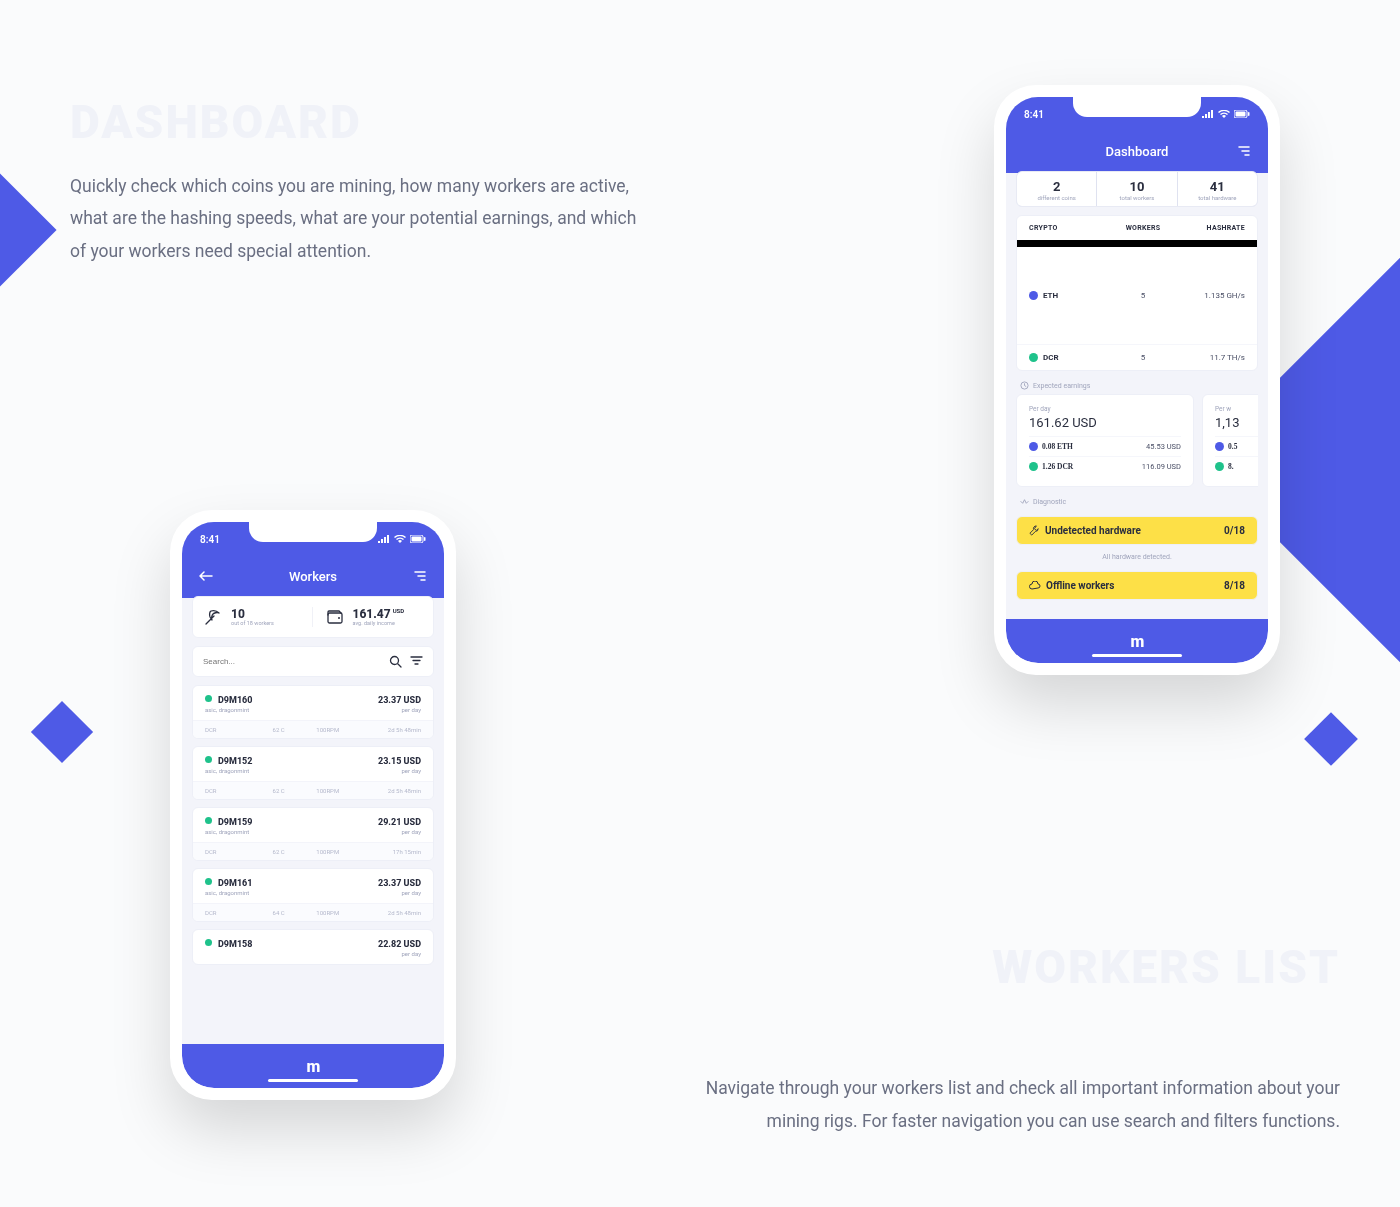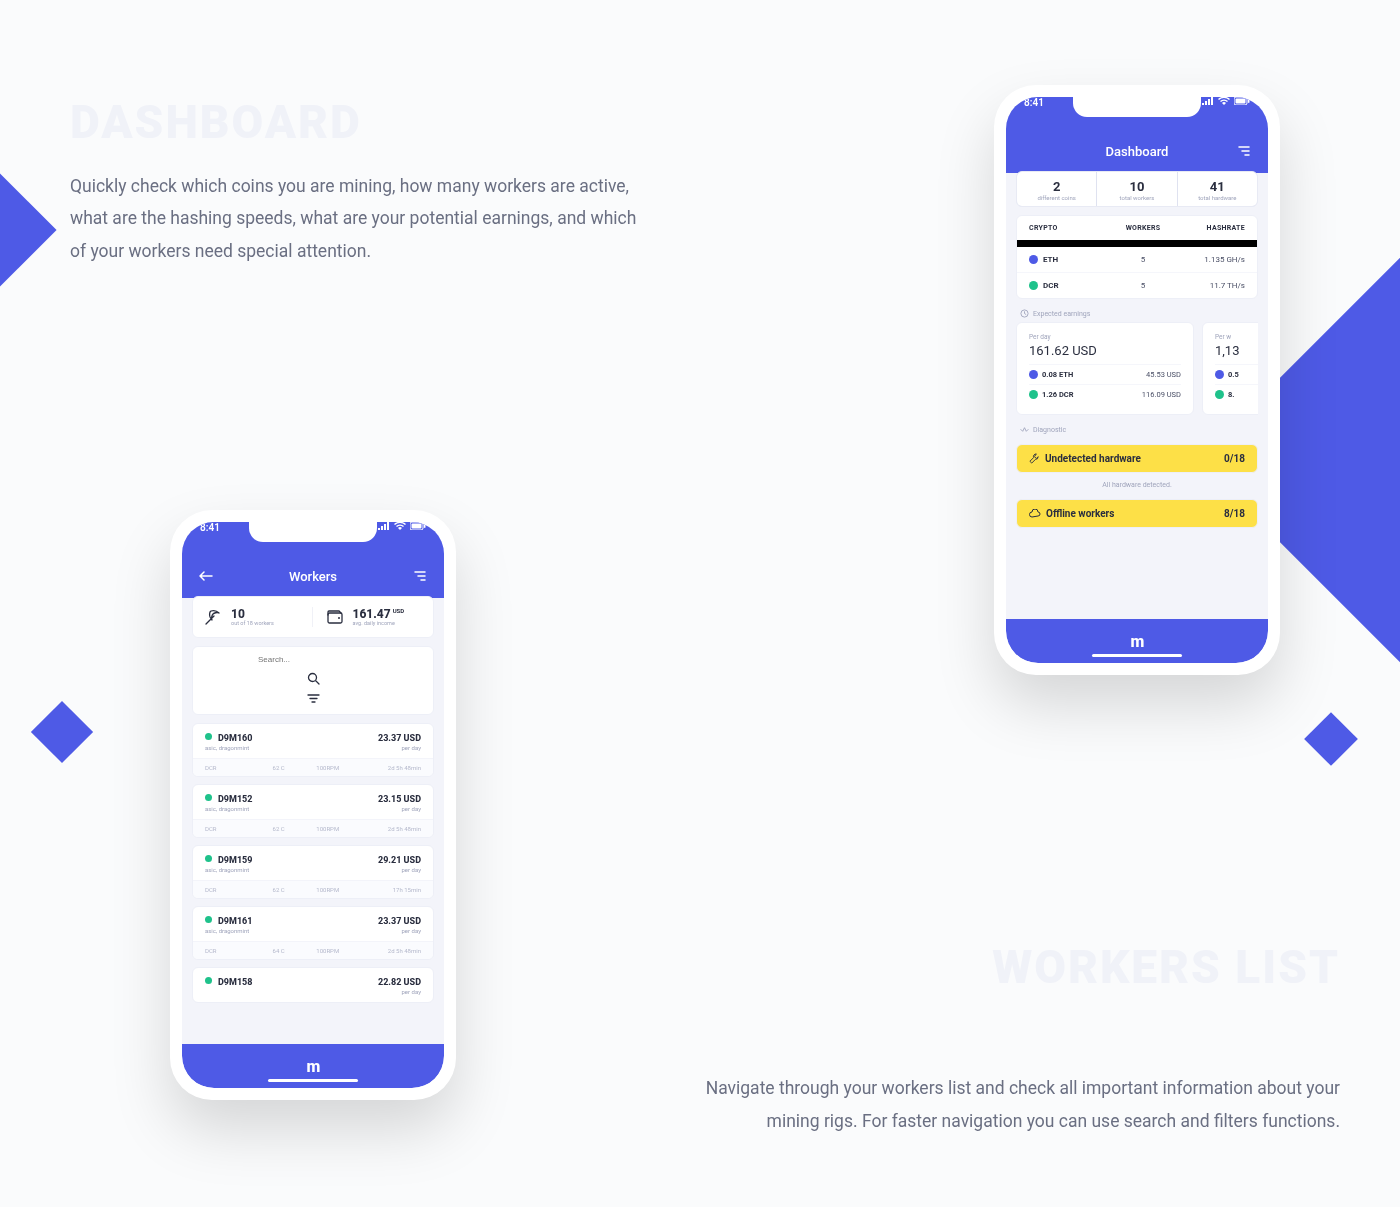--- a/index.html
+++ b/index.html
@@ -67,21 +67,21 @@
     background: #fff;
     border-radius: 0 0 14px 14px;
     z-index: 20;
   }
 
   .status-bar {
     height: 36px;
     background: #4e5ae6;
     color: #fff;
     display: flex;
-    align-items: flex-start;
+    align-items: center;
     justify-content: space-between;
     padding: 0 18px 2px;
     font-size: 10px;
     font-weight: 600;
   }
   .status-right { display: flex; gap: 4px; align-items: center; }
 
   .app-header {
     background: #4e5ae6;
     color: #fff;
@@ -125,40 +125,40 @@
   .thead, .trow {
     display: grid;
     grid-template-columns: 1.4fr 1fr 1.2fr;
     padding: 8px 12px;
     font-size: 8px;
     align-items:center;
   }
   .thead { color: #2a2e3f; font-weight: 700; border-bottom: 7px solid #000000; font-size:7px; letter-spacing:0.3px;}
   .thead .c2, .trow .c2 { text-align: center; }
   .thead .c3, .trow .c3 { text-align: right; }
-  .trow { color: #4a4f66; border-top: 1px solid #f5f6fb; }
+  .trow { color: #4a4f66; border-top: 1px solid #f5f6fb; margin-top: 36px; }
   .trow:first-of-type { border-top: none; }
   .coin { display: inline-flex; align-items: center; gap: 5px; font-weight: 700; color:#2a2e3f; font-size:8px;}
   .dot { width: 9px; height: 9px; border-radius: 50%; display: inline-block; }
   .dot.eth { background: #4e5ae6; }
   .dot.dcr { background: #1fc28b; }
 
   .section-label { font-size: 7px; color: #a0a5bc; padding: 10px 4px 4px; display:flex; align-items:center; gap:4px;}
 
   .earn-row { display: flex; gap: 8px; overflow: hidden; }
   .earn-card {
     background: #fff; border-radius: 6px; padding: 10px 12px;
     min-width: 178px;
     border:1px solid #edeff7;
   }
   .earn-card .per { font-size: 6.5px; color: #a0a5bc; }
   .earn-card .amt { font-size: 13px; font-weight: 400; color: #2a2e3f; margin-top: 2px; margin-bottom:6px;}
   .earn-line { display: flex; justify-content: space-between; font-size: 7.5px; padding: 5px 0; border-top: 1px solid #f5f6fb; color:#4a4f66;}
   .earn-line:first-of-type{border-top:1px solid #f0f1f7;}
-  .earn-line .l { display:flex; align-items:center; gap:4px; font-weight:700; color:#2a2e3f;}
+  .earn-line .l { display:flex; align-items:center; gap:4px; font-weight:700; color:#2a2e3f;font-family:Liberation Serif, serif;}
 
   .diag-row {
     background:#fde047; border-radius:6px; padding:8px 12px; display:flex; justify-content:space-between; align-items:center;
     font-size:10px; font-weight:700; color:#2a2e3f; margin-top:6px; border:1px solid #edeff7;
   }
   .diag-row .l{display:flex;align-items:center;gap:5px;}
   .diag-msg{ text-align:center; font-size:7px; color:#a0a5bc; padding:8px 0 4px;}
 
   
   .summary-card{
@@ -167,21 +167,21 @@
   }
   .summary-half{flex:1;display:flex;align-items:center;gap:8px;}
   .summary-half + .summary-half{border-left:1px solid #f0f1f7; padding-left:12px;}
   .summary-icon{width:20px;height:20px;color:#2a2e3f;}
   .summary-val{font-size:12px;font-weight:800;color:#2a2e3f;line-height:1;}
   .summary-sub{font-size:5.5px;color:#a0a5bc;}
   .usd-sup{font-size:6px;font-weight:700;vertical-align:super;margin-left:2px;}
 
   .search-bar{
     background:#fff;border-radius:6px;margin-top:8px; display:flex;align-items:center;
-    padding:8px 10px; border:1px solid #edeff7; gap:8px;flex-direction:column;
+    padding:8px 10px; border:1px solid #edeff7; gap:8px;
   }
   .search-bar input{
     flex:1;border:none;outline:none;font-size:8px;color:#a0a5bc;background:transparent;
   }
   .mini-icon{width:13px;height:13px;color:#2a2e3f;cursor:pointer;}
 
   .worker-list{margin-top:8px;display:flex;flex-direction:column;gap:7px;}
   .worker-card{background:#fff;border-radius:6px;border:1px solid #edeff7;overflow:hidden;}
   .worker-top{display:flex;justify-content:space-between;padding:9px 12px 7px;}
   .worker-name{font-size:9px;font-weight:800;color:#2a2e3f;}

